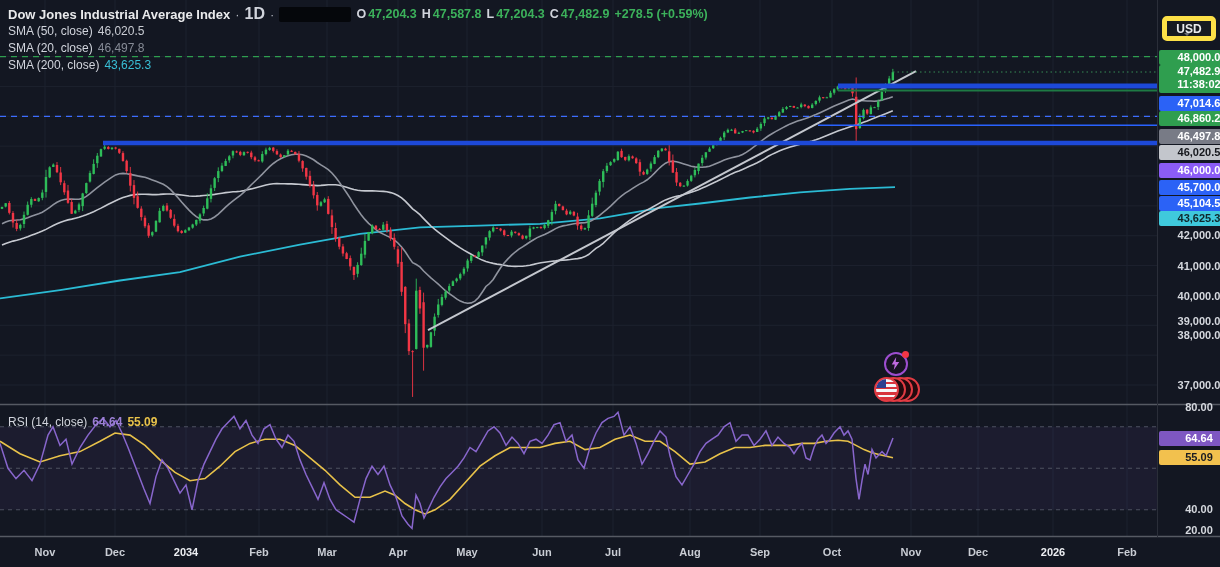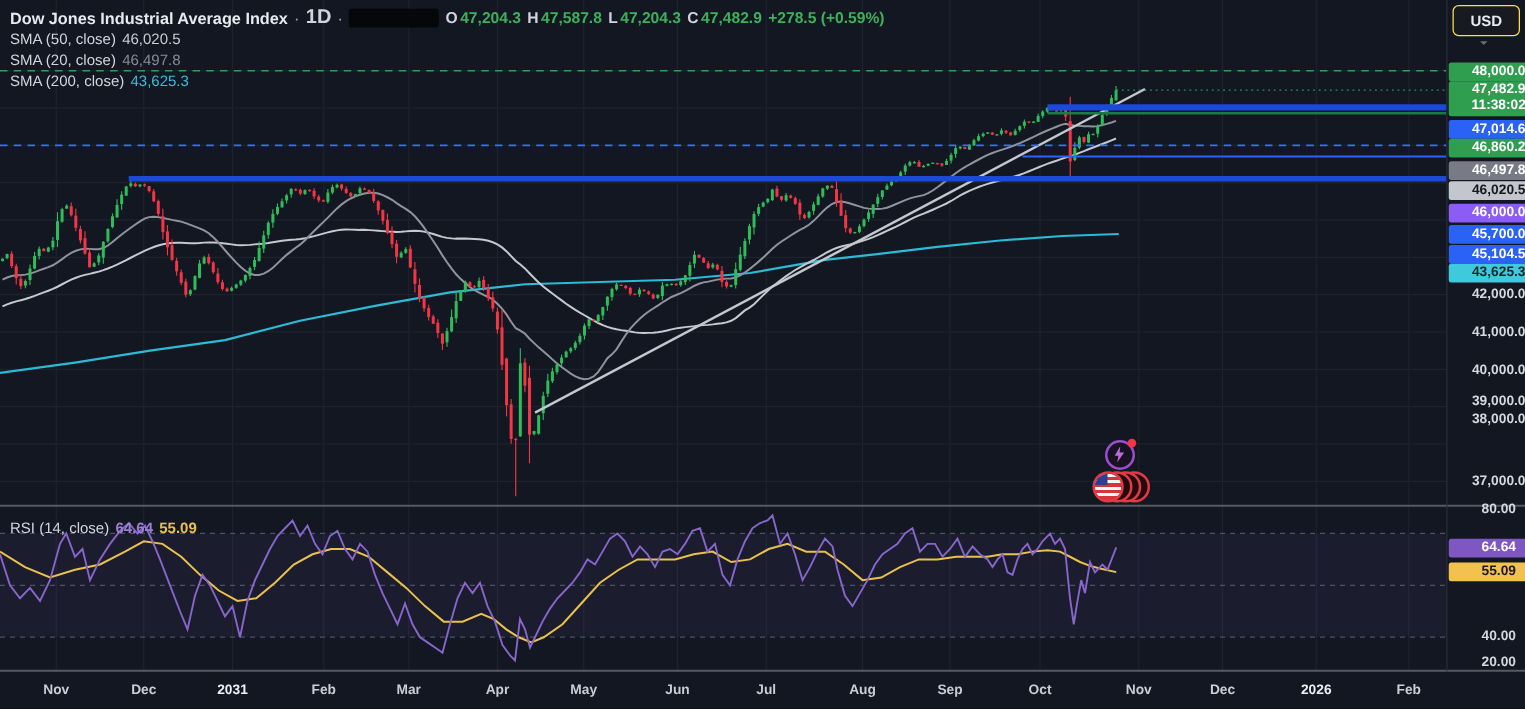--- a/index.html
+++ b/index.html
@@ -14,22 +14,22 @@
   .redact{display:inline-block;width:72px;height:15px;background:#05070b;border-radius:2px;}
   .ohlc-l{color:#d1d4dc;font-size:12.5px;font-weight:600;}
   .ohlc-v{color:#3cb15b;font-size:12.5px;font-weight:600;margin-left:-3px;}
   .chg{color:#3cb15b;font-size:12.5px;font-weight:600;}
   .ind-l{color:#d1d4dc;font-size:12px;}
   .v50{color:#c9ccd3;font-size:12px;}
   .v20{color:#868b96;font-size:12px;}
   .v200{color:#38bfd6;font-size:12px;}
   .vrsi{color:#9b7fd4;font-size:12px;font-weight:600;}
   .vrsima{color:#e8c24a;font-size:12px;font-weight:600;}
-  #usd-btn{position:absolute;top:4px;right:4px;width:54px;height:25px;background:#171a21;
-    border:1px solid #fde047;border-radius:5px;color:#e9eaec;font-size:12px;font-weight:700;
+  #usd-btn{position:absolute;top:16px;right:4px;width:54px;height:25px;background:#171a21;
+    border:5px solid #fde047;border-radius:5px;color:#e9eaec;font-size:12px;font-weight:700;
     font-family:inherit;display:flex;align-items:center;justify-content:center;z-index:6;cursor:pointer;}
   #usd-caret{position:absolute;top:33px;right:30px;width:0;height:0;border-left:3px solid transparent;
     border-right:3px solid transparent;border-top:3px solid #6a6d76;z-index:6;}
   .ax-label{position:absolute;left:1159px;width:80px;height:15px;line-height:15px;text-align:center;
     font-size:11px;font-weight:700;border-radius:2px;z-index:4;}
   .ax-plain{background:transparent;color:#d5d8de;}
   .ax-sub{display:block;line-height:13px;font-weight:600;}
   .t-label{position:absolute;top:546px;transform:translateX(-50%);font-size:11px;font-weight:600;
     color:#c9cdd4;z-index:4;}
   .t-year{color:#eceef2;font-weight:700;}
@@ -693,21 +693,21 @@
     <div class="ax-label ax-plain" style="top: 314px;">39,000.0</div>
     <div class="ax-label ax-plain" style="top: 328px;">38,000.0</div>
     <div class="ax-label ax-plain" style="top: 378px;">37,000.0</div>
     <div class="ax-label ax-plain" style="top: 400px;">80.00</div>
     <div class="ax-label" style="background: rgb(126, 87, 194); color: rgb(255, 255, 255); top: 431px;">64.64</div>
     <div class="ax-label" style="background: rgb(242, 193, 78); color: rgb(26, 28, 34); top: 450px;">55.09</div>
     <div class="ax-label ax-plain" style="top: 482px; margin-top: 20px;">40.00</div>
     <div class="ax-label ax-plain" style="top: 523px;">20.00</div>
     <div class="t-label" style="left: 45px;">Nov</div>
     <div class="t-label" style="left: 115px;">Dec</div>
-    <div class="t-label t-year" style="left: 186px;">2031</div>
+    <div class="t-label t-year" style="left: 186px;">2034</div>
     <div class="t-label" style="left: 259px;">Feb</div>
     <div class="t-label" style="left: 327px;">Mar</div>
     <div class="t-label" style="left: 398px;">Apr</div>
     <div class="t-label" style="left: 467px;">May</div>
     <div class="t-label" style="left: 542px;">Jun</div>
     <div class="t-label" style="left: 613px;">Jul</div>
     <div class="t-label" style="left: 690px;">Aug</div>
     <div class="t-label" style="left: 760px;">Sep</div>
     <div class="t-label" style="left: 832px;">Oct</div>
     <div class="t-label" style="left: 911px;">Nov</div>

